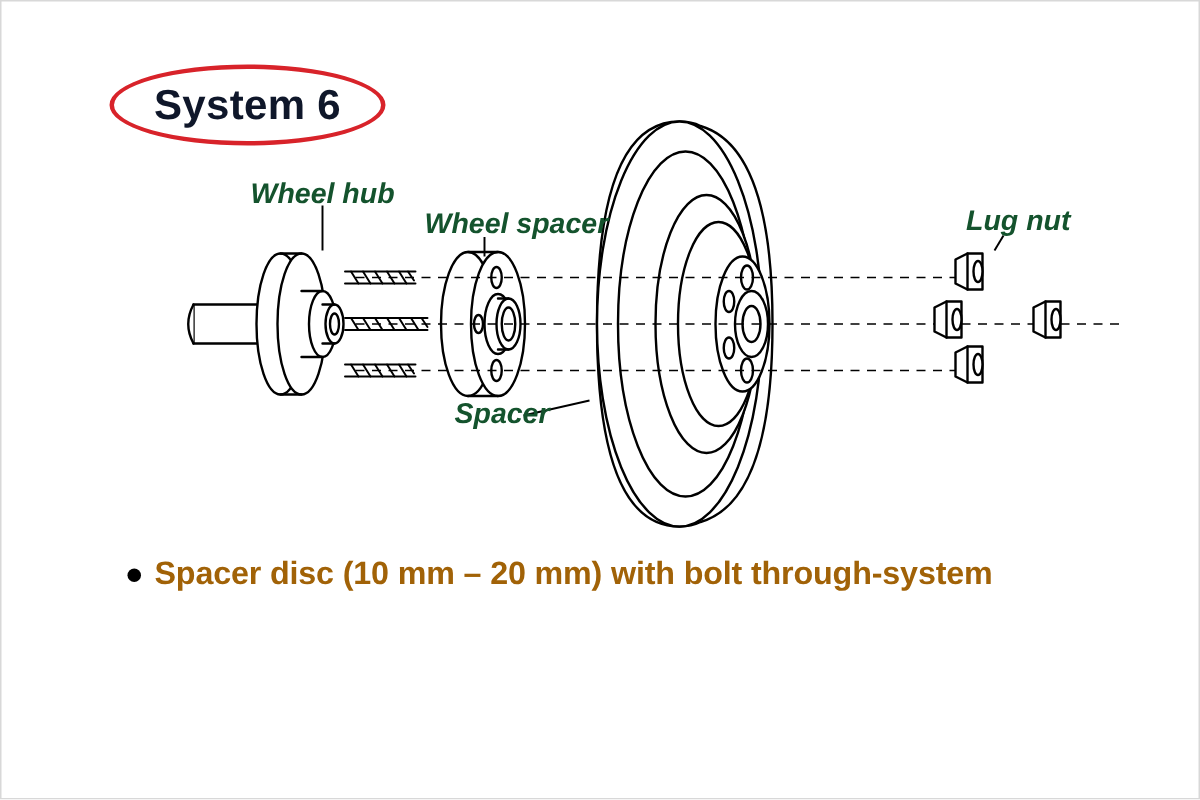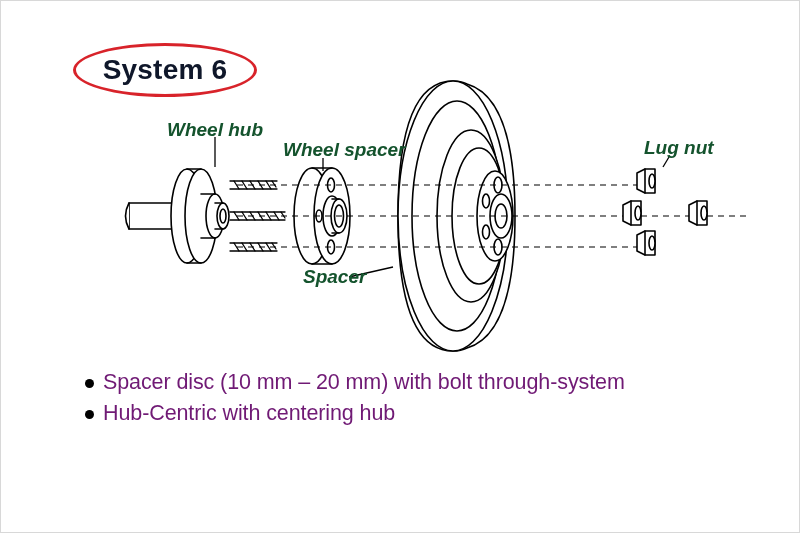--- a/index.html
+++ b/index.html
@@ -83,23 +83,23 @@
   .bullet-dot {
     flex: 0 0 auto;
     width: 9px;
     height: 9px;
     border-radius: 50%;
     background: #000000;
     margin: 10px 9px 0 0;
   }
   .bullet-text {
     font-size: 21.5px;
-    font-weight: normal;
+    font-weight: bold;
     line-height: 1.28;
-    color: #701a75;
+    color: #a16207;
     letter-spacing: -0.1px;
   }
 </style>
 </head>
 <body>
 
 <div id="page">
 
   <div id="badge">
     <div class="ellipse"></div>
@@ -212,19 +212,15 @@
   <div class="callout" id="lbl-wheel-hub">Wheel hub</div>
   <div class="callout" id="lbl-wheel-spacer">Wheel spacer</div>
   <div class="callout" id="lbl-lug-nut">Lug nut</div>
   <div class="callout" id="lbl-wheel">Spacer</div>
 
   <div id="bullets">
     <div class="bullet-row">
       <div class="bullet-dot"></div>
       <div class="bullet-text">Spacer disc (10 mm – 20 mm) with bolt through-system</div>
     </div>
-    <div class="bullet-row">
-      <div class="bullet-dot"></div>
-      <div class="bullet-text">Hub-Centric with centering hub</div>
-    </div>
   </div>
 
 </div>
 
 </body></html>

